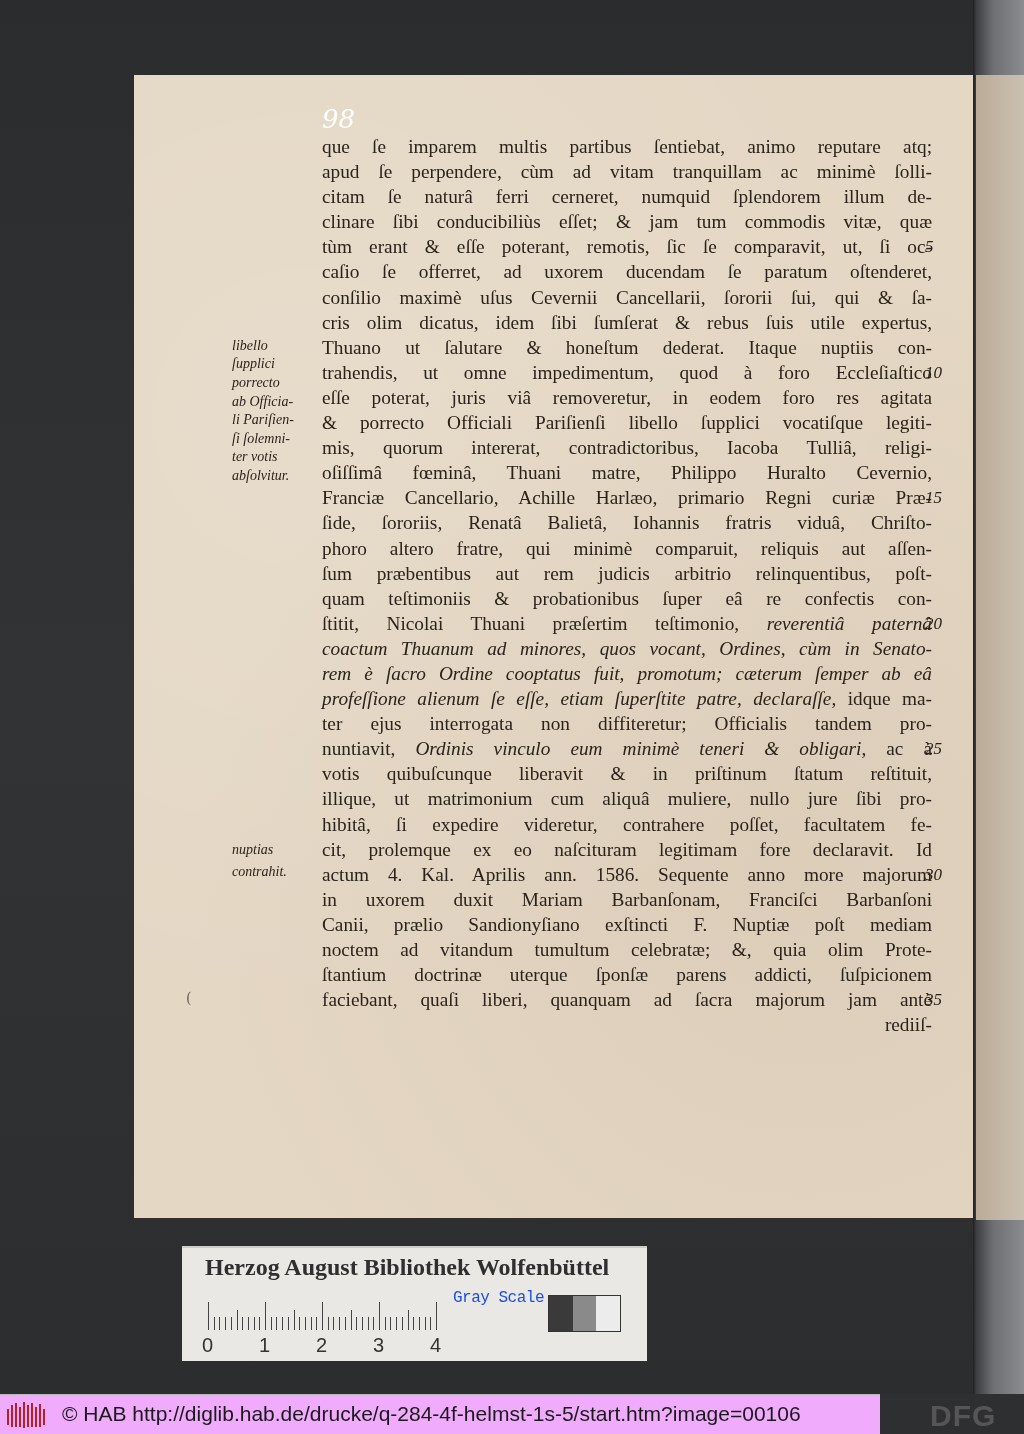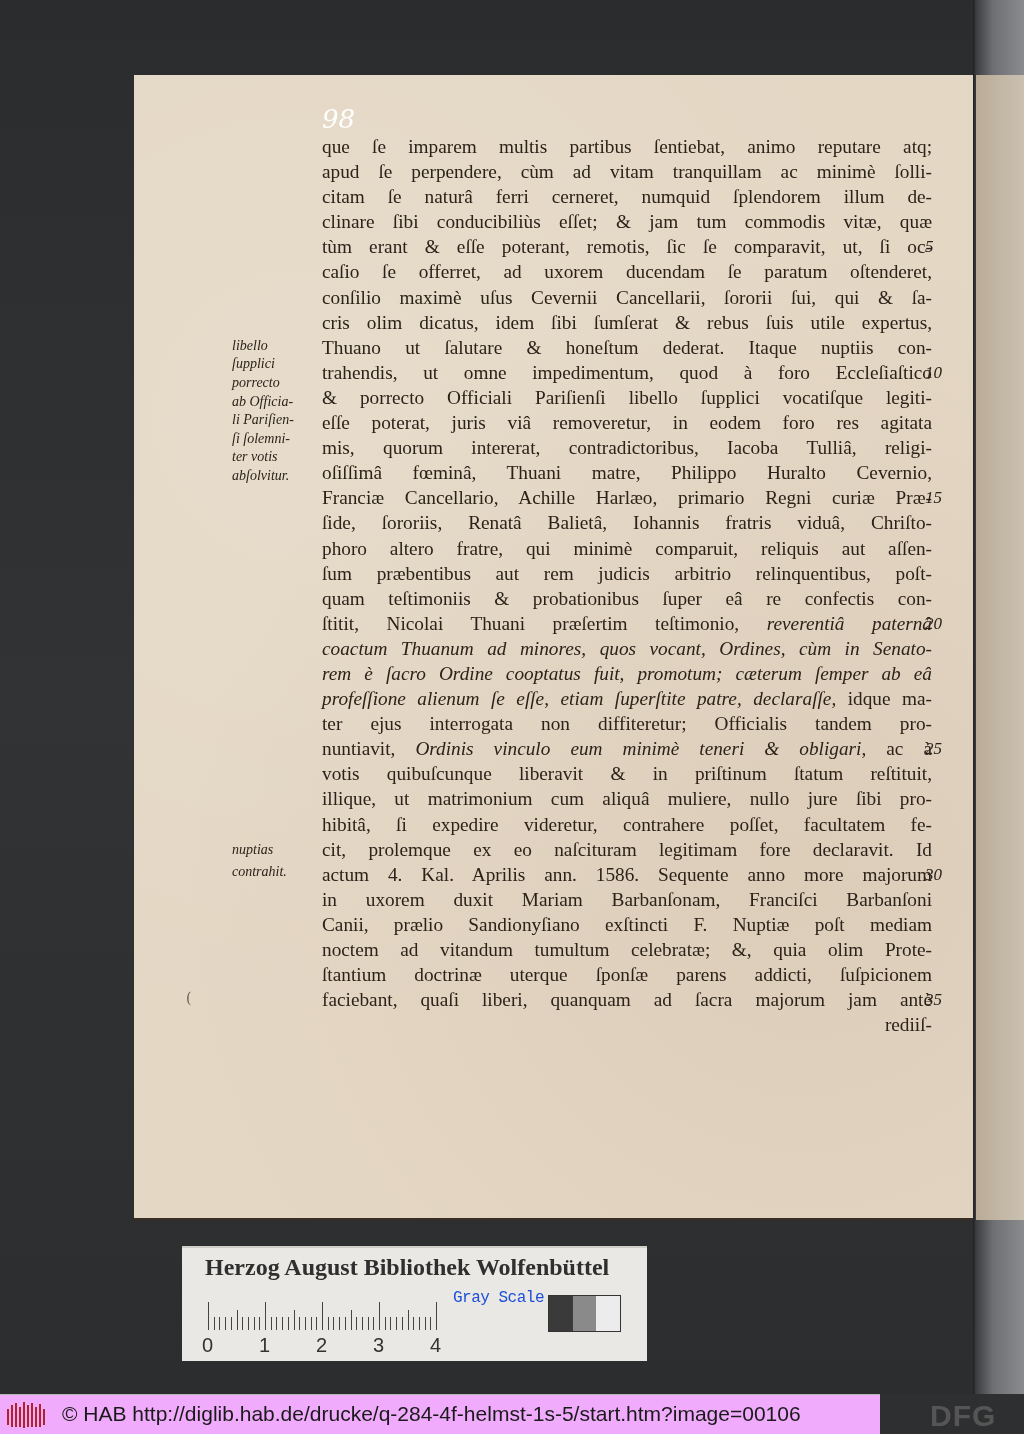--- a/index.html
+++ b/index.html
@@ -111,22 +111,22 @@
     <div class="line">que ſe imparem multis partibus ſentiebat, animo reputare atq;</div>
     <div class="line">apud ſe perpendere, cùm ad vitam tranquillam ac minimè ſolli-</div>
     <div class="line">citam ſe naturâ ferri cerneret, numquid ſplendorem illum de-</div>
     <div class="line">clinare ſibi conducibiliùs eſſet; &amp; jam tum commodis vitæ, quæ</div>
     <div class="line">tùm erant &amp; eſſe poterant, remotis, ſic ſe comparavit, ut, ſi oc-</div>
     <div class="line">caſio ſe offerret, ad uxorem ducendam ſe paratum oſtenderet,</div>
     <div class="line">conſilio maximè uſus Cevernii Cancellarii, ſororii ſui, qui &amp; ſa-</div>
     <div class="line">cris olim dicatus, idem ſibi ſumſerat &amp; rebus ſuis utile expertus,</div>
     <div class="line">Thuano ut ſalutare &amp; honeſtum dederat.   Itaque nuptiis con-</div>
     <div class="line">trahendis, ut omne impedimentum, quod à foro Eccleſiaſtico</div>
+    <div class="line">eſſe poterat, juris viâ removeretur, in eodem foro res agitata</div>
     <div class="line">&amp; porrecto Officiali Pariſienſi libello ſupplici vocatiſque legiti-</div>
-    <div class="line">eſſe poterat, juris viâ removeretur, in eodem foro res agitata</div>
     <div class="line">mis, quorum intererat, contradictoribus, Iacoba Tulliâ, religi-</div>
     <div class="line">oſiſſimâ fœminâ, Thuani matre, Philippo Huralto Cevernio,</div>
     <div class="line">Franciæ Cancellario, Achille Harlæo, primario Regni curiæ Præ-</div>
     <div class="line">ſide, ſororiis, Renatâ Balietâ, Iohannis fratris viduâ, Chriſto-</div>
     <div class="line">phoro altero fratre, qui minimè comparuit, reliquis aut aſſen-</div>
     <div class="line">ſum præbentibus aut rem judicis arbitrio relinquentibus, poſt-</div>
     <div class="line">quam teſtimoniis &amp; probationibus ſuper eâ re confectis con-</div>
     <div class="line">ſtitit, Nicolai Thuani præſertim teſtimonio, <i>reverentiâ paternâ</i></div>
     <div class="line"><i>coactum Thuanum ad minores, quos vocant, Ordines, cùm in Senato-</i></div>
     <div class="line"><i>rem è ſacro Ordine cooptatus fuit, promotum; cæterum ſemper ab eâ</i></div>

